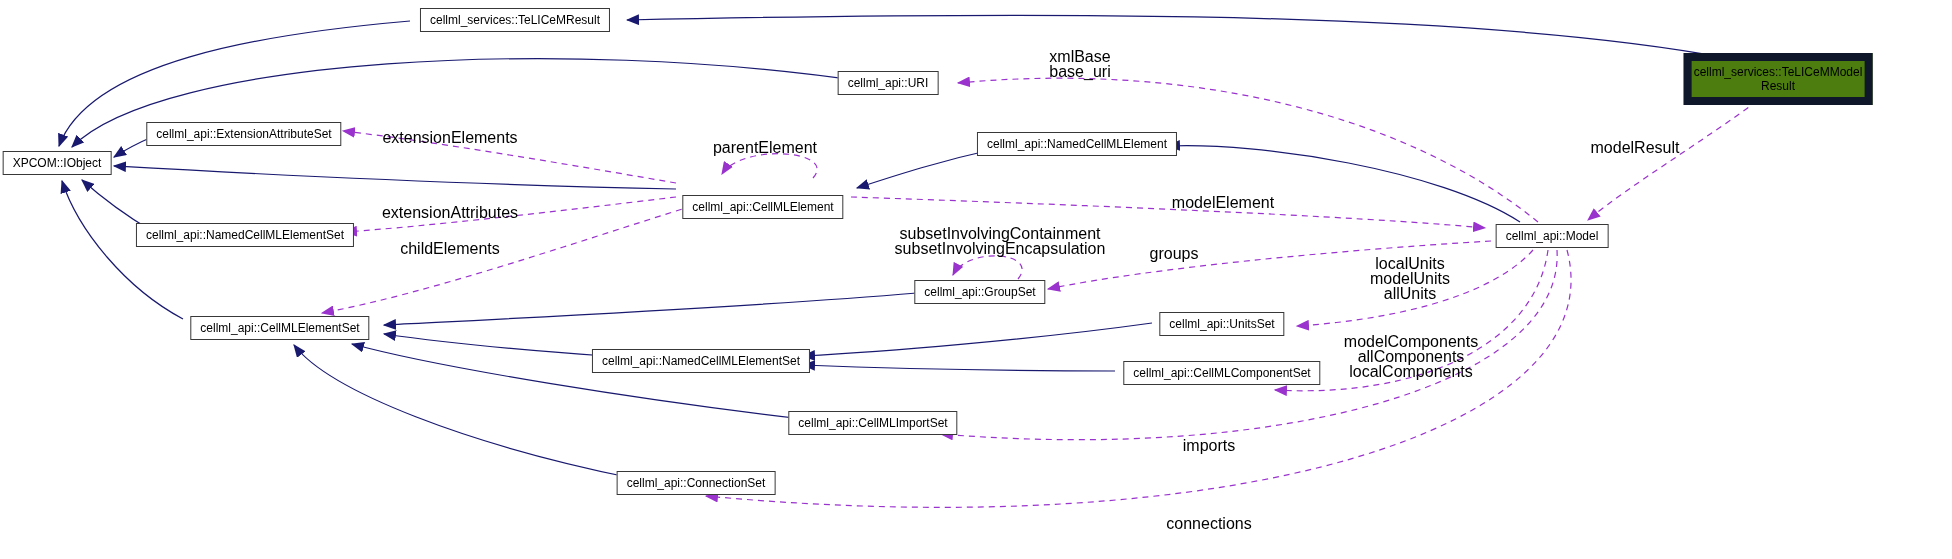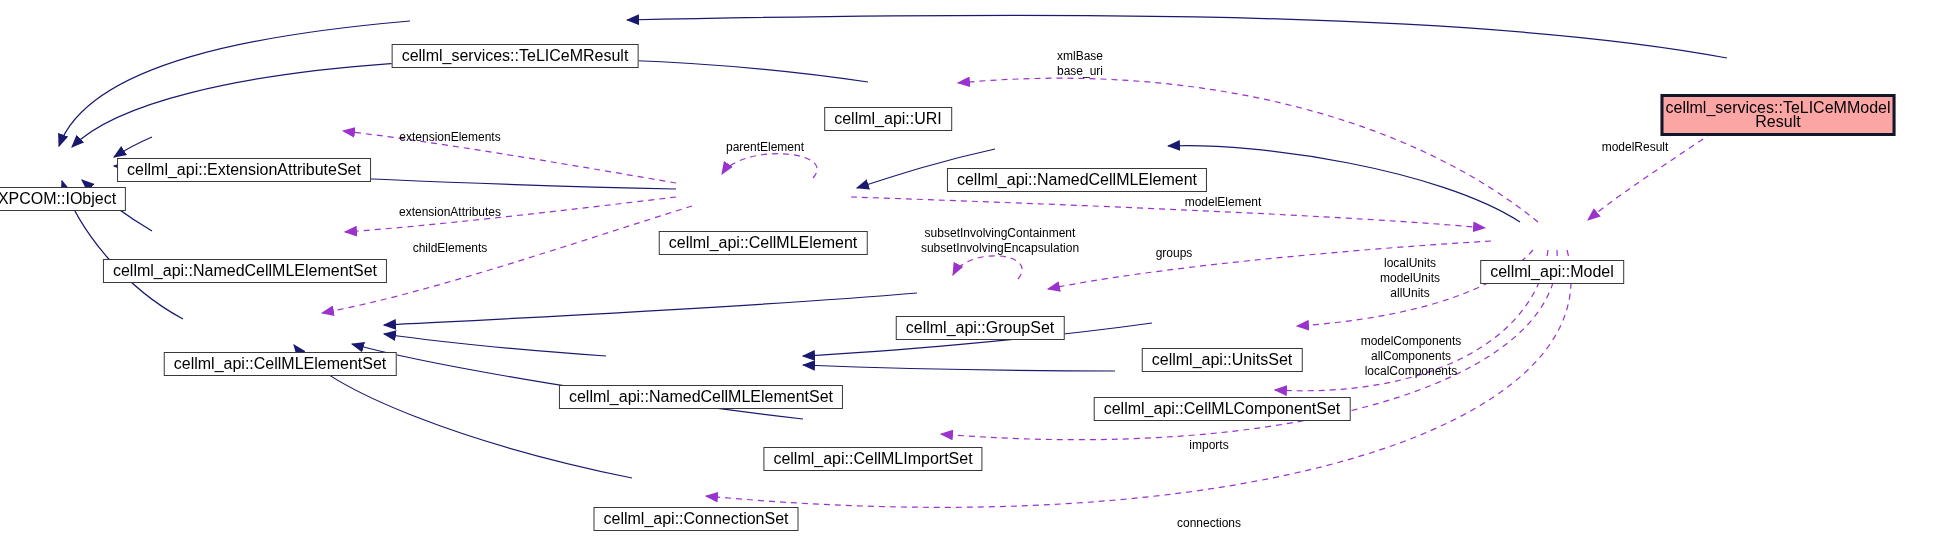--- a/index.html
+++ b/index.html
@@ -10,38 +10,37 @@
     font-family:"Liberation Sans","DejaVu Sans",sans-serif;
     overflow:hidden;
   }
   #edges{position:absolute;left:0;top:0;width:1952px;height:559px;}
   .node{
     position:absolute;
     transform:translate(-50%,-50%);
     background:#ffffff;
     border:1.4px solid #383838;
     padding:4px 9px;
-    font-size:16px;
+    font-size:12px;
     line-height:14px;
     color:#000;
     white-space:nowrap;
     text-align:center;
     z-index:2;
-    margin-top:36px;
   }
   .node.highlight{
-    background:#fca5a5;
-    border:3px solid #0f172a;
+    background:#4d7c0f;
+    border:8px solid #0f172a;
     white-space:normal;
     padding:4px 2px;
   }
   .edge-label{
     position:absolute;
     transform:translate(-50%,-50%);
-    font-size:12px;
+    font-size:16px;
     line-height:15px;
     color:#000;
     white-space:pre-line;
     text-align:center;
     z-index:1;
   }
 </style>
 </head>
 <body>
 

